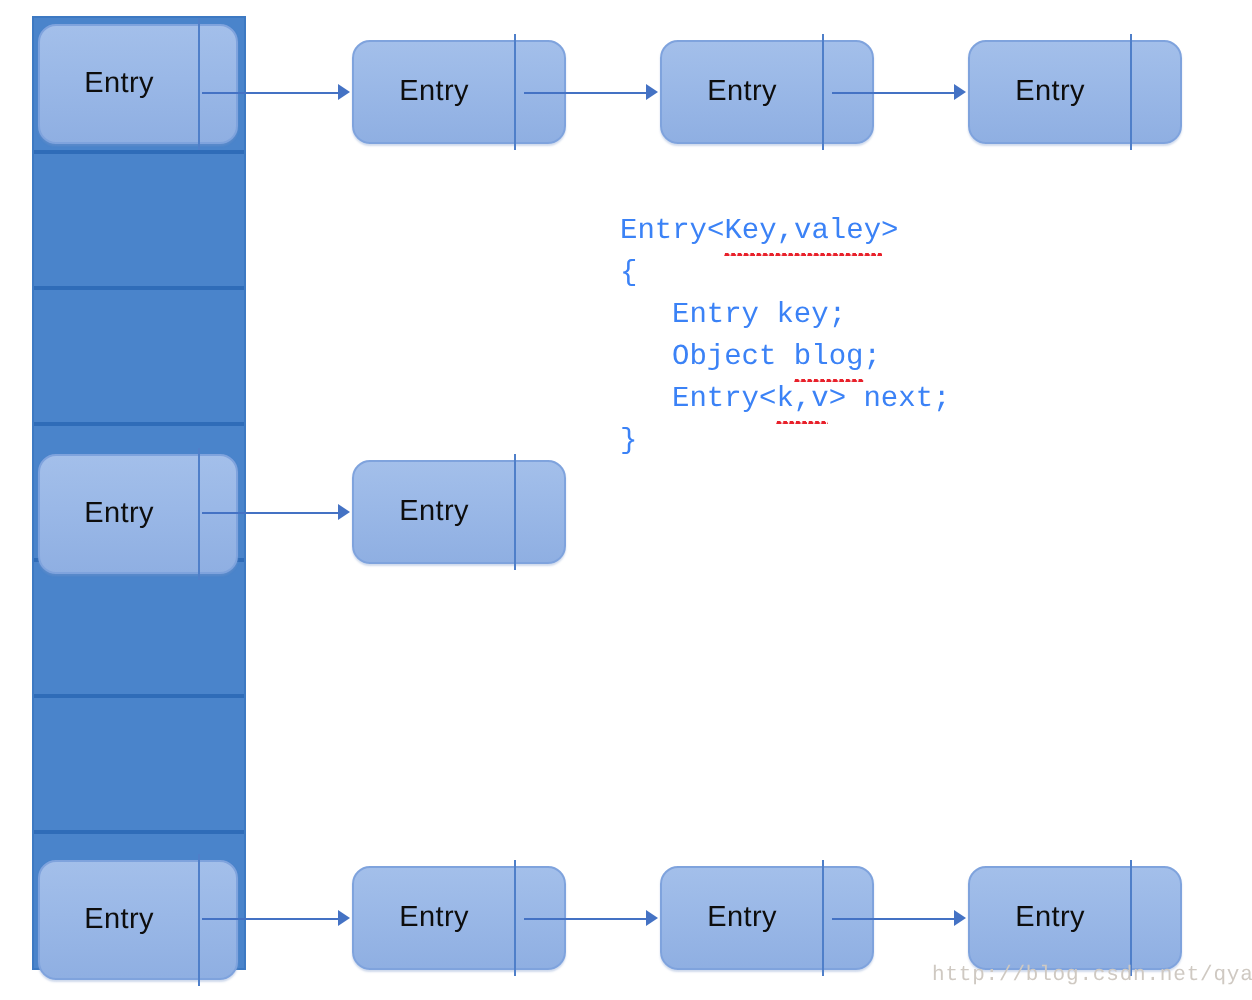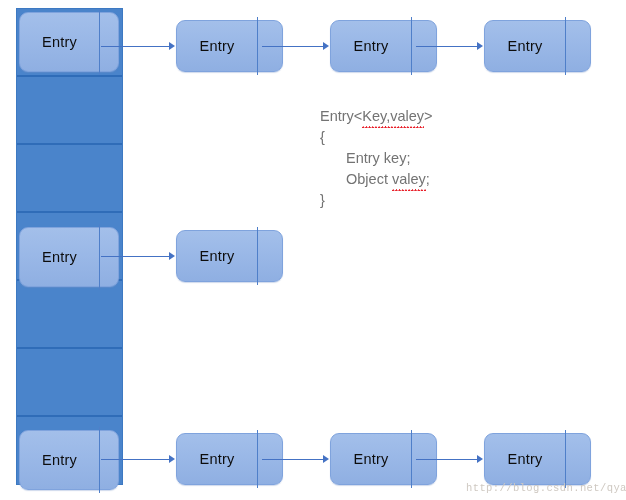--- a/index.html
+++ b/index.html
@@ -53,22 +53,22 @@
   .conn{position:absolute;height:0;border-top:1.4px solid #4472c4;}
   .arrowhead{
     position:absolute;width:0;height:0;
     border-top:4px solid transparent;border-bottom:4px solid transparent;
     border-left:6px solid #4472c4;
   }
   .stub{position:absolute;height:0;border-top:1.4px solid #4472c4;}
 
   
   .code{
-    position:absolute;left:320px;top:106px;
-    font-size:14.5px;color:#737373;line-height:21px;white-space:nowrap;
+    position:absolute;left:310px;top:106px;
+    font-size:14.5px;color:#3b82f6;line-height:21px;white-space:nowrap;font-family:Liberation Mono, monospace;
   }
   .code .ln{position:relative;height:21px;}
   .code .ind{display:inline-block;width:26px;}
   .sq{
     position:relative;display:inline-block;
   }
   .sq::after{
     content:"";position:absolute;left:0;right:0;bottom:-1px;height:3px;
     background-image:radial-gradient(circle at 1.4px 2.6px,#e8202a 1.15px,transparent 1.25px);
     background-size:3.2px 4px;background-repeat:repeat-x;
@@ -169,19 +169,20 @@
 
   <div class="entry chain" style="left:484px;top:433px">
     <span class="label">Entry</span>
     <span class="divider"></span>
   </div>
 
   <div class="code">
     <div class="ln"><span>Entry&lt;</span><span class="sq">Key,valey</span><span>&gt;</span></div>
     <div class="ln"><span>{</span></div>
     <div class="ln"><span class="ind"></span><span>Entry key;</span></div>
-    <div class="ln"><span class="ind"></span><span>Object </span><span class="sq">valey</span><span>;</span></div>
+    <div class="ln"><span class="ind"></span><span>Object </span><span class="sq">blog</span><span>;</span></div>
+    <div class="ln"><span class="ind"></span><span>Entry&lt;</span><span class="sq">k,v</span><span>&gt; next;</span></div>
     <div class="ln"><span>}</span></div>
   </div>
 
   <div class="watermark">http://blog.csdn.net/qyanqing</div>
 
 </div>
 
 </body></html>

